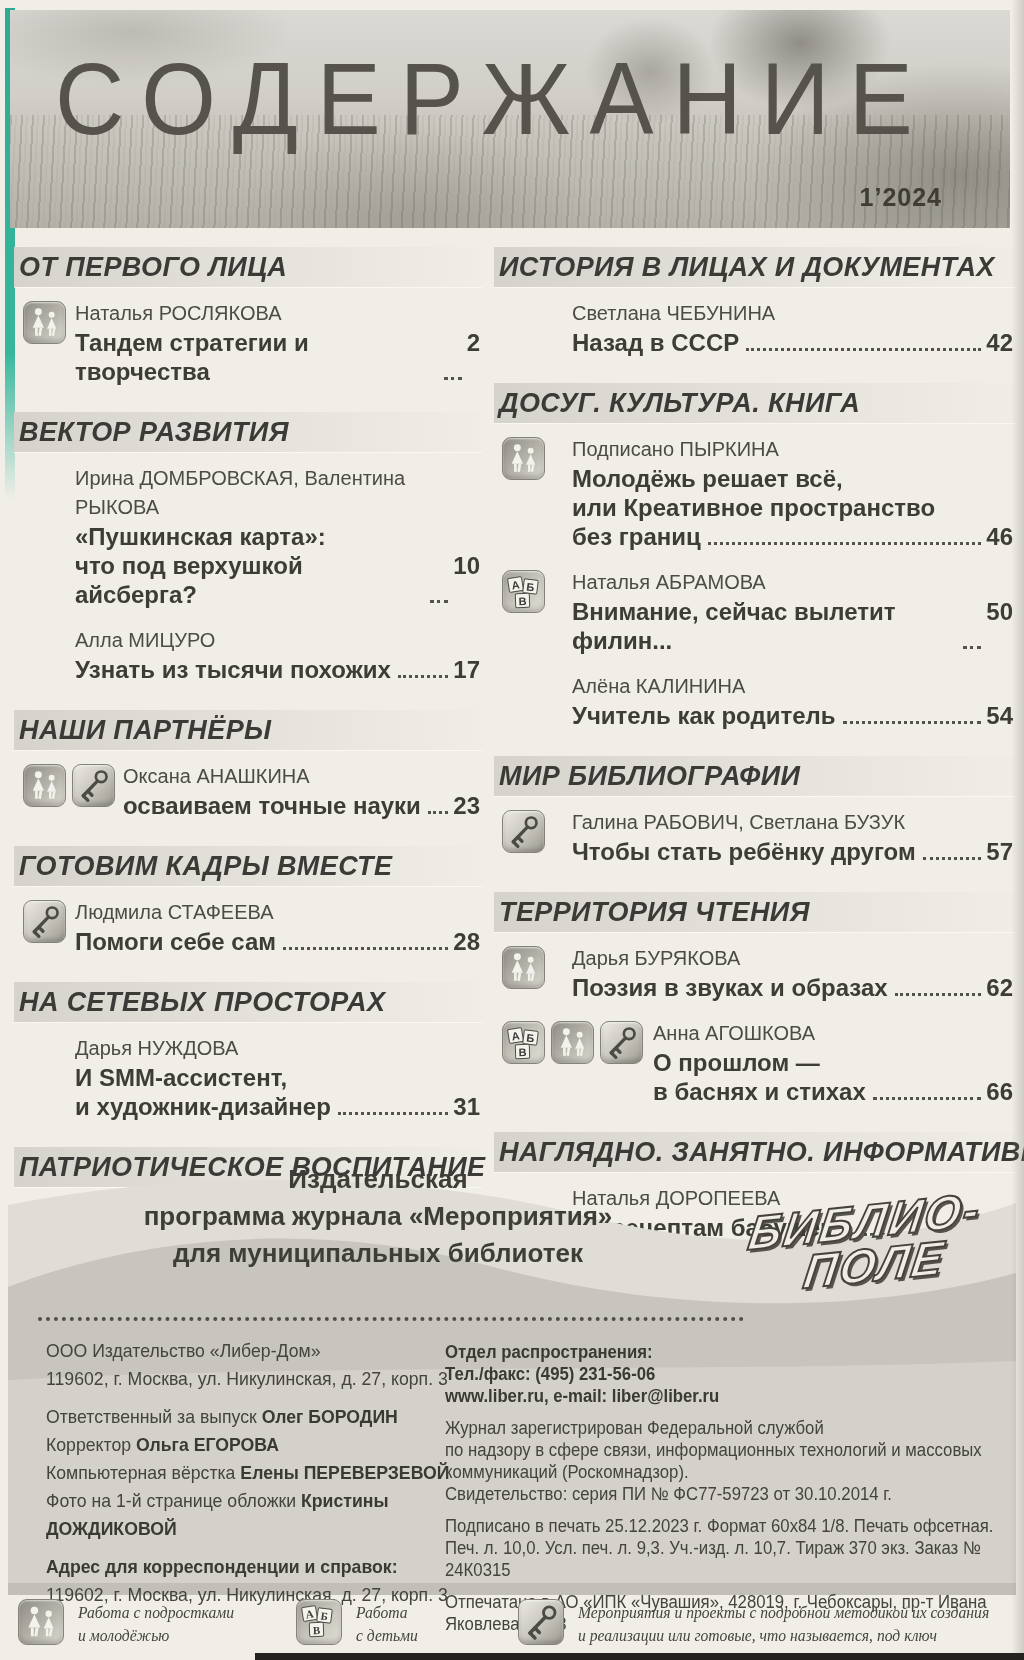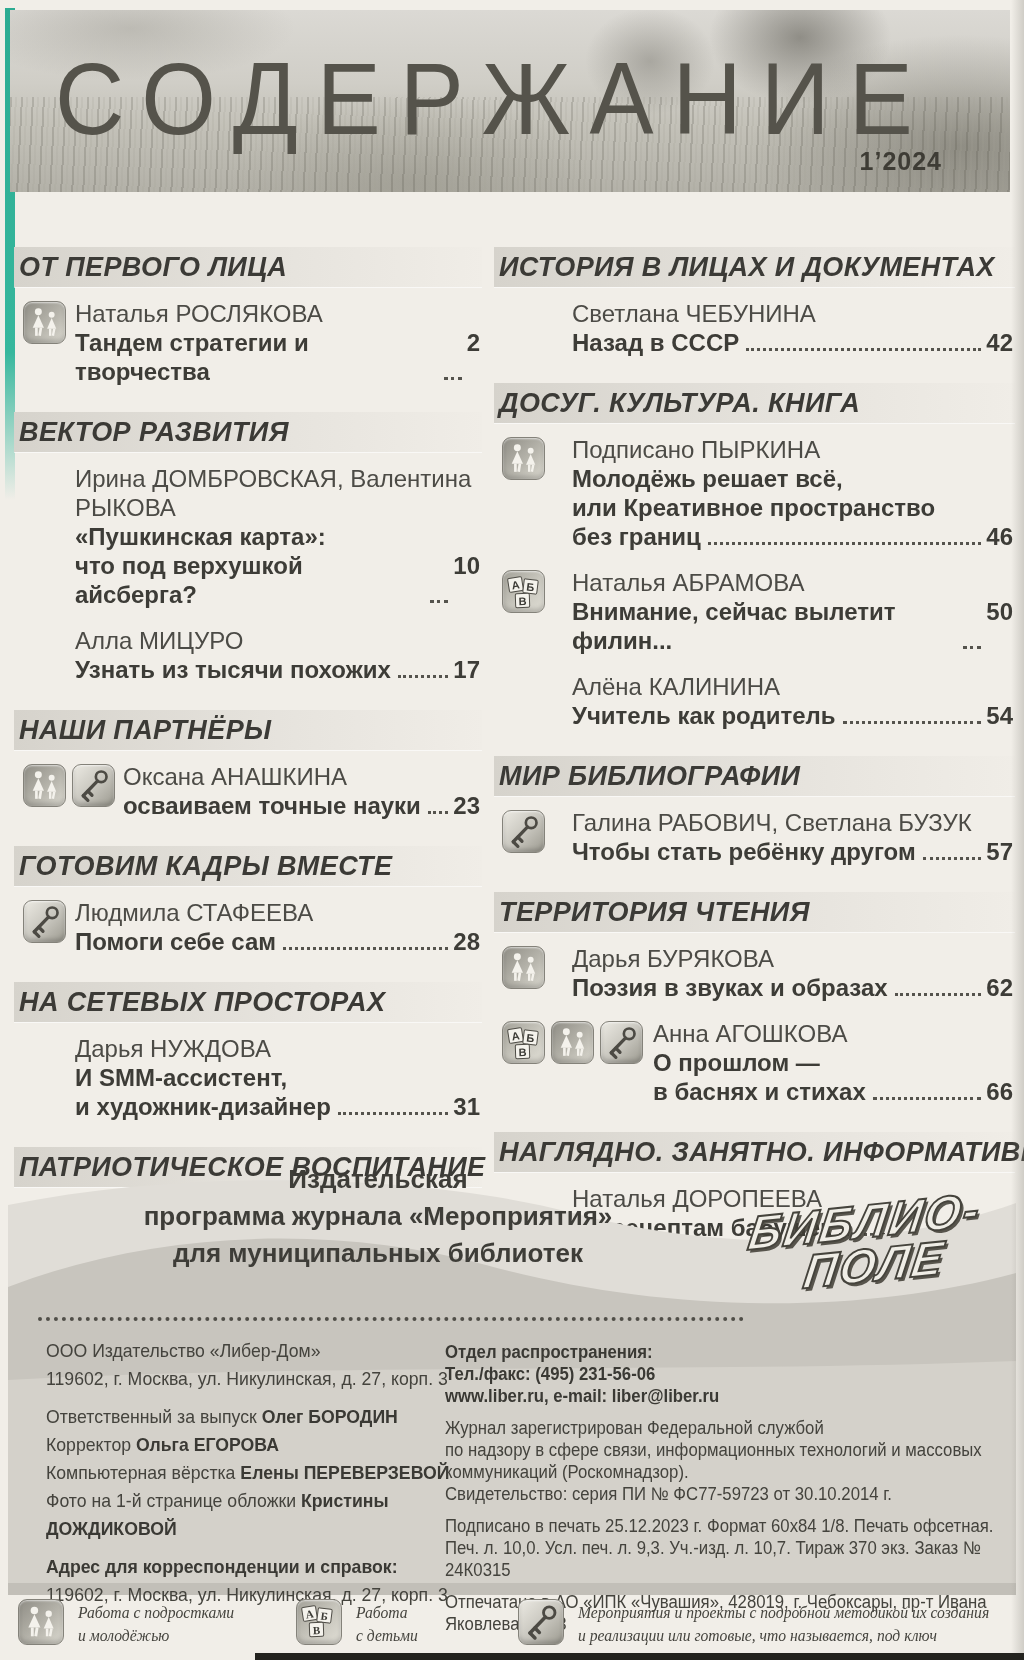--- a/index.html
+++ b/index.html
@@ -7,21 +7,21 @@
   .page{position:relative;width:1024px;height:1660px;margin:0 auto;background:#f1eee8;overflow:hidden;}
 
   
   .teal-edge{position:absolute;left:5px;top:8px;width:10px;height:492px;
     background:linear-gradient(180deg,#2cab92 0%,#36b79d 70%,rgba(54,183,157,0) 100%);}
   .right-shadow{position:absolute;right:0;top:0;width:13px;height:100%;
     background:linear-gradient(90deg,rgba(120,118,110,0) 0%,rgba(120,118,110,.28) 100%);}
   .bottom-dark{position:absolute;left:255px;bottom:0;width:769px;height:7px;background:#24231f;}
 
   
-  .photo{position:absolute;left:10px;top:10px;width:1000px;height:182px;overflow:hidden;
+  .photo{position:absolute;left:10px;top:10px;width:1000px;height:218px;overflow:hidden;
     background:
       radial-gradient(ellipse 130px 95px at 79% 15%, rgba(85,83,75,.55), transparent 70%),
       radial-gradient(ellipse 90px 75px at 64% 28%, rgba(105,103,95,.40), transparent 72%),
       radial-gradient(ellipse 220px 70px at 12% 10%, rgba(125,123,113,.30), transparent 75%),
       radial-gradient(ellipse 300px 160px at 95% 75%, rgba(96,94,84,.50), transparent 70%),
       radial-gradient(ellipse 240px 120px at 40% 95%, rgba(128,126,114,.35), transparent 75%),
       linear-gradient(180deg,#dbd9d4 0%,#d0cec7 40%,#c4c2b9 62%,#b3b1a8 100%); text-align: center;}
   .photo .grass{position:absolute;left:0;bottom:0;width:100%;height:52%;opacity:.55;filter:blur(.4px);
     background:repeating-linear-gradient(93deg,rgba(80,78,68,.38) 0 2px,transparent 2px 5px,rgba(165,163,152,.35) 5px 7px,transparent 7px 11px);}
   .photo-title{position:absolute;left:45px;top:38px;font-size:96px;line-height:1;color:#55534b;
@@ -35,21 +35,21 @@
   .toc-section{margin-bottom:26px;}
   .sec-bar{height:40px;margin-bottom:12px;
     background:linear-gradient(90deg,#d6d3cc 0%,#e7e4de 60%,#f0ede7 100%);
     box-shadow:0 1px 0 rgba(255,255,255,.6);}
   .sec-title{display:block;padding:5px 0 0 5px;font-size:27px;font-weight:bold;font-style:italic;
     color:#3b3a36;letter-spacing:.4px;white-space:nowrap;}
   .entry{display:flex;align-items:flex-start;margin-bottom:17px;}
   .icons{display:flex;gap:6px;min-width:44px;margin:2px 8px 0 9px;flex:0 0 auto;}
   .c1 .icons{min-width:60px;margin-left:8px;margin-right:10px;}
   .etext{flex:1 1 auto;min-width:0;}
-  .authors{font-size:24px;color:#4c4b46;line-height:29px;}
+  .authors{font-size:20px;color:#4c4b46;line-height:29px;}
   .tline{font-size:24px;line-height:29px;color:#3d3c37;}
   .ttext{font-weight:bold;}
   .tline.last{display:flex;align-items:flex-start;}
   .leader{flex:1 1 auto;border-bottom:3px dotted #55534d;align-self:flex-end;margin:0 5px 6px 7px;min-width:18px;}
   .pgnum{font-weight:bold;flex:0 0 auto;padding-right:2px;}
 
   
   .sq{position:relative;display:inline-block;width:43px;height:43px;border-radius:9px;flex:0 0 auto;
     border:1px solid #84827a;box-sizing:border-box;
     box-shadow:inset 0 1px 2px rgba(255,255,255,.65), inset 0 -3px 4px rgba(0,0,0,.18);}

